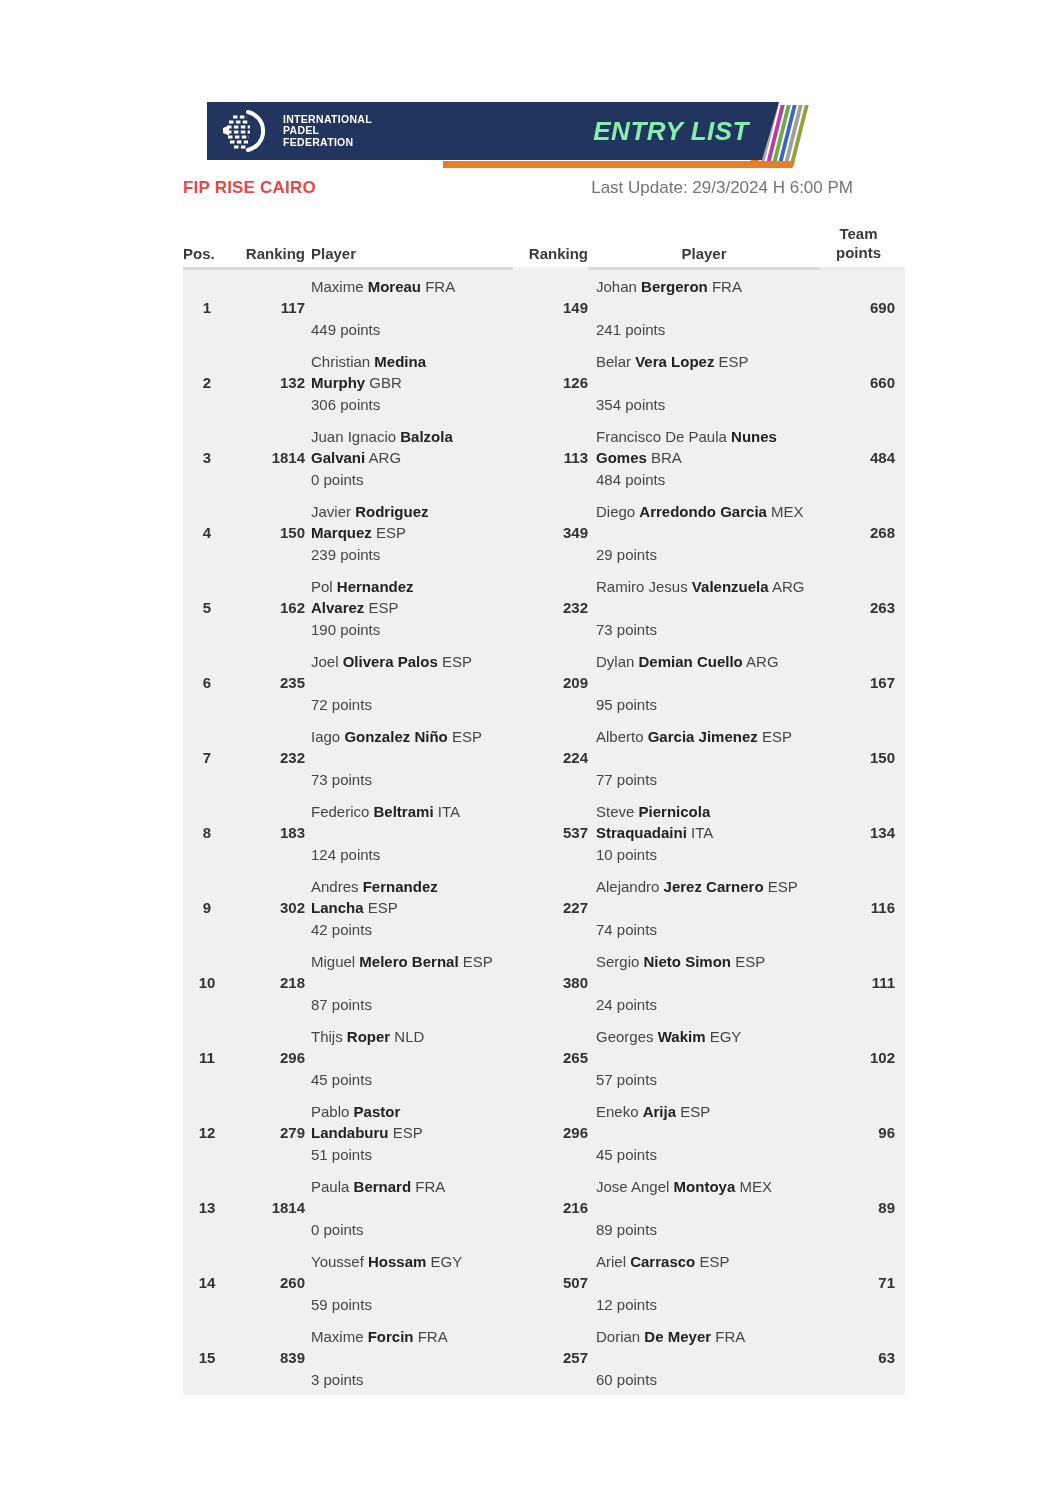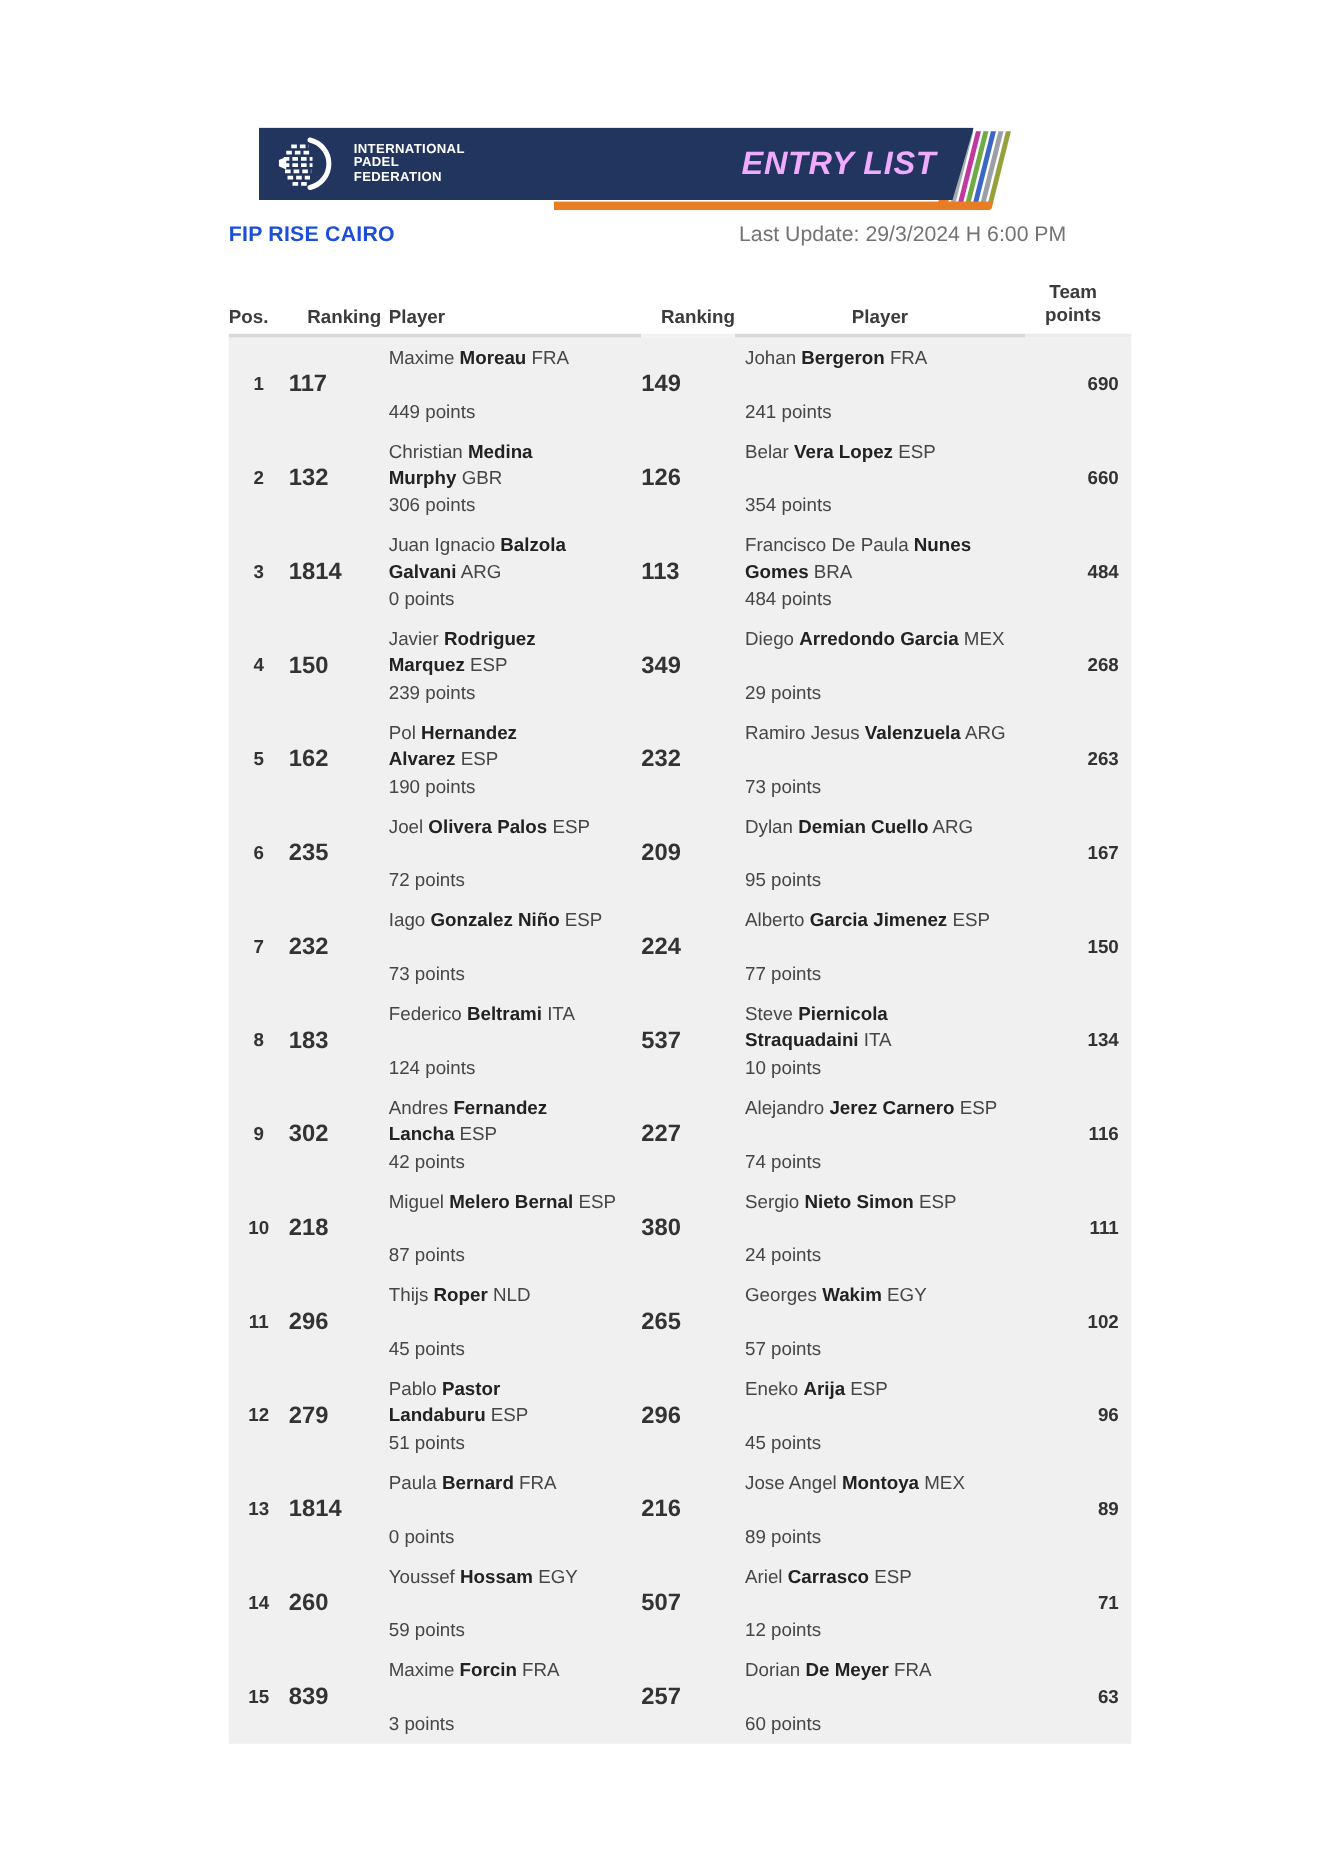--- a/index.html
+++ b/index.html
@@ -28,30 +28,30 @@
   .orange-strip {
     position: absolute; left: 236px; bottom: 0; width: 352px; height: 7px;
     background: #e87d25; z-index: 3;
     clip-path: polygon(0 0, 100% 0, calc(100% - 3px) 100%, 0 100%);
   }
   .logo { position: absolute; left: 16px; top: 7px; display: flex; align-items: center; gap: 16px; }
   .logo-text { color: #fff; font-weight: bold; font-size: 10.5px; line-height: 11.5px; letter-spacing: .3px; }
   .logo-text span { display: block; }
   .entry-list {
     position: absolute; right: 30px; top: 50%; transform: translateY(-50%);
-    color: #f0abfc; font-style: italic; font-weight: bold; font-size: 26px; letter-spacing: .5px;
+    color: #86efac; font-style: italic; font-weight: bold; font-size: 26px; letter-spacing: .5px;
     white-space: nowrap;
   }
 
   
   .title-row {
     position: absolute; left: 183px; top: 178px; width: 722px;
     display: flex; justify-content: space-between; align-items: baseline;
   }
-  .event-title { font-size: 17px; font-weight: bold; color: #1d4ed8; letter-spacing: .2px; }
+  .event-title { font-size: 17px; font-weight: bold; color: #ef4444; letter-spacing: .2px; }
   .last-update { font-size: 17px; color: #737373; margin-right: 52px; }
 
   
   .entry-table { position: absolute; left: 183px; top: 223px; width: 722px; }
   .thead {
     display: flex; align-items: flex-end; height: 44px; padding-bottom: 5px;
     font-weight: bold; font-size: 15px; color: #3b3b3b;
   }
   .h-pos     { width: 48px; }
   .h-rank1   { width: 74px; text-align: right; }
@@ -62,21 +62,21 @@
 
   .hr-row { display: flex; height: 3px; }
   .hr-row .s1 { width: 330px; background: #d9d9d9; }
   .hr-row .s2 { width: 75px;  background: #f3f3f3; }
   .hr-row .s3 { width: 232px; background: #d9d9d9; }
   .hr-row .s4 { width: 85px;  background: #ececec; }
 
   .tbody { background: #f0f0f0; }
   .trow { display: flex; align-items: center; min-height: 75px; }
   .c-pos  { width: 48px; text-align: center; font-weight: bold; font-size: 15px; color: #333; }
-  .c-rank { width: 74px;  font-weight: bold; font-size: 19px; color: #333; }
+  .c-rank { width: 74px; text-align: right;  font-weight: bold; font-size: 15px; color: #333; }
   .c-rank2 { width: 75px; }
   .c-player {
     width: 208px; padding-left: 6px; font-size: 15px; color: #464646;
     display: flex; flex-direction: column; justify-content: space-between; min-height: 64px;
   }
   .c-player2 { width: 232px; padding-left: 8px; }
   .pname { line-height: 21px; }
   .pname b { color: #222; }
   .ppoints { line-height: 21px; }
   .c-team {

